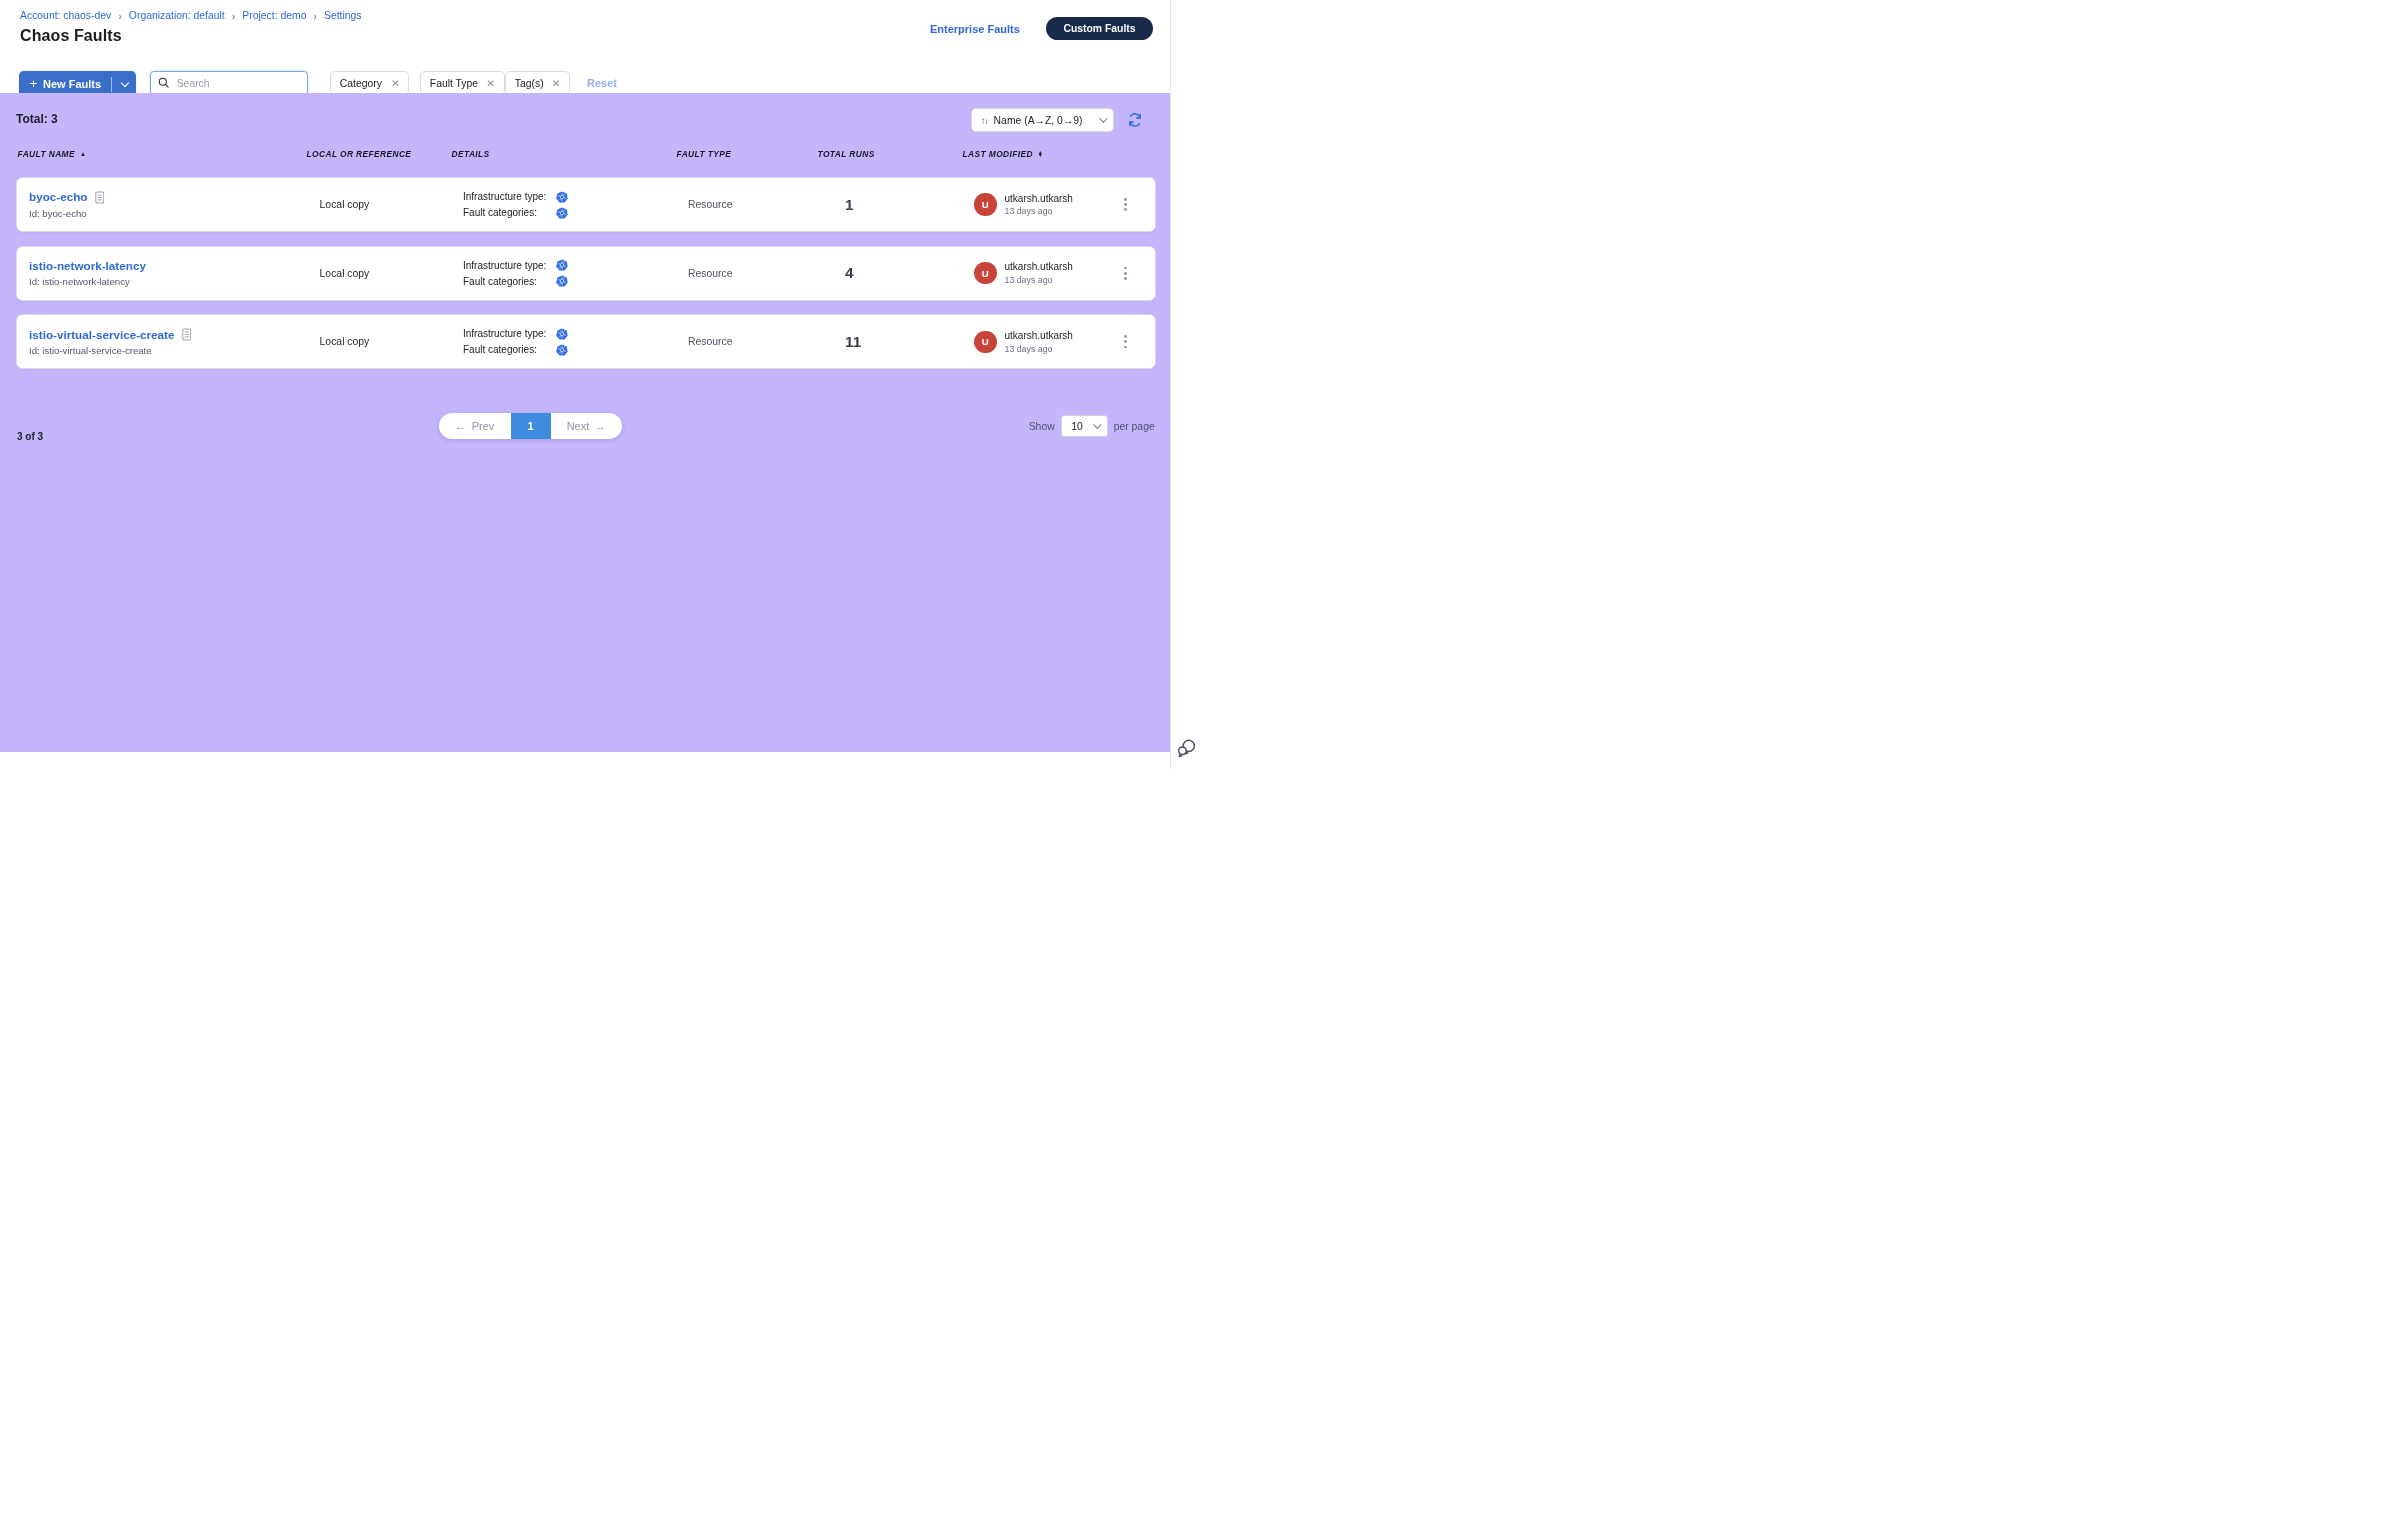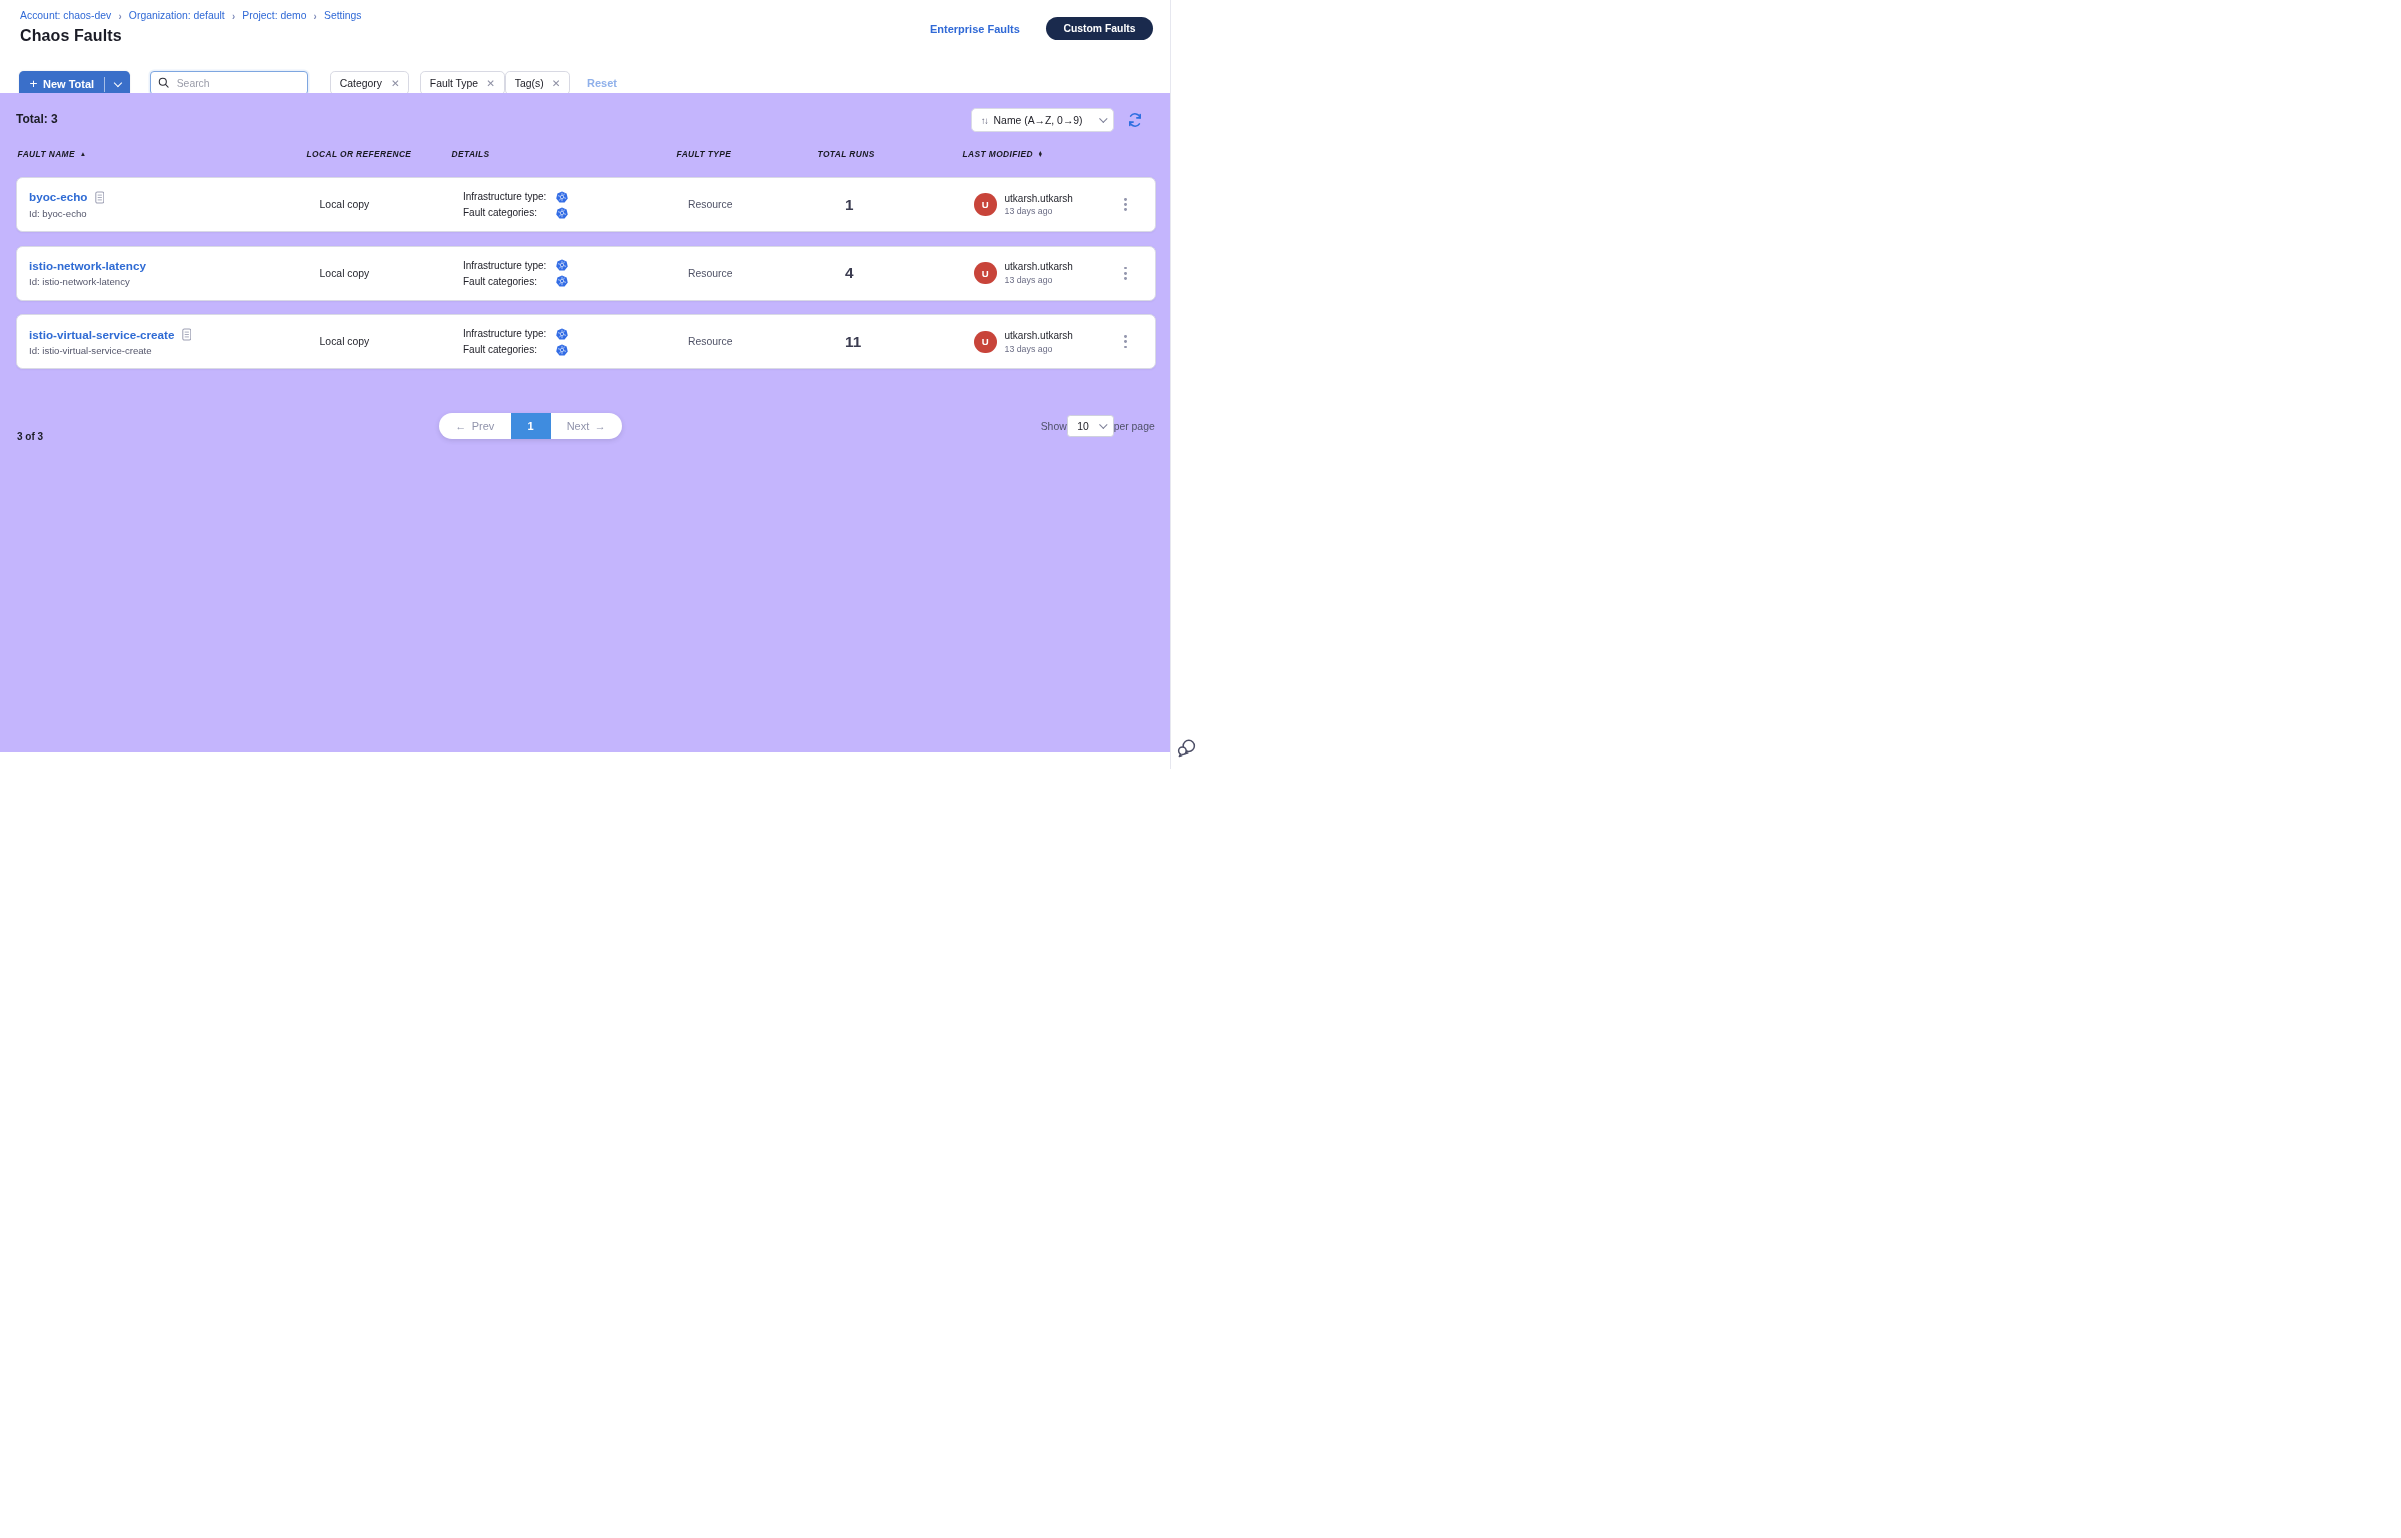--- a/index.html
+++ b/index.html
@@ -85,21 +85,21 @@
   .kebab i { width:2.8px; height:2.8px; border-radius:50%; background:#9396ad; }
 
   
   .range-label { position:absolute; left:17px; top:338px; font-size:10px; font-weight:700; color:#1c1d26; }
   .pager { position:absolute; left:439px; top:320px; width:183px; height:26px; background:#fff; border-radius:13px;
            box-shadow:0 1.6px 5.6px rgba(40,41,61,.15); display:flex; overflow:hidden; align-items:stretch; }
   .pg-btn { flex:1; display:flex; align-items:center; justify-content:center; gap:5.6px; font-size:11px; color:#9093ab; cursor:pointer; }
   .pg-active { width:40px; flex:0 0 auto; background:#3f8cdf; color:#fff; display:flex; align-items:center; justify-content:center;
                font-size:11px; font-weight:600; cursor:pointer; }
 
-  .show-group { position:absolute; right:15.3px; top:320px; height:26px; display:flex; align-items:center; gap:0; }
+  .show-group { position:absolute; right:15.3px; top:320px; height:26px; display:flex; align-items:center; gap:6px; }
   .show-label, .perpage-label { font-size:10.4px; color:#4f5168; }
   .size-select { width:47px; height:22.5px; background:#fff; border:0.8px solid #cfd1dd; border-radius:3.2px; display:flex; align-items:center;
                  justify-content:space-between; padding:0 7.2px 0 9.6px; font-size:10.4px; color:#22222a; cursor:pointer; }
 
   
   .right-rail { position:absolute; left:1170px; top:0; width:30.5px; height:769px; background:#fff; border-left:0.8px solid #e6e7ef; }
   .chat-btn { position:absolute; left:1176px; top:738px; width:21px; height:21px; cursor:pointer; }
 
   .chev { display:inline-block; width:6.4px; height:6.4px; border-right:1.3px solid #7e8098; border-bottom:1.3px solid #7e8098;
           transform:rotate(45deg) translateY(-1.6px); }
@@ -121,21 +121,21 @@
       <a>Settings</a>
     </div>
     <div class="page-title">Chaos Faults</div>
 
     <a class="enterprise-link">Enterprise Faults</a>
     <div class="custom-pill">Custom Faults</div>
 
     <div class="newfault-btn">
       <div class="nf-main">
         <span class="nf-plus">+</span>
-        <span>New Total</span>
+        <span>New Faults</span>
       </div>
       <div class="nf-divider"></div>
       <div class="nf-caret">
           <span class="chev chev-white"></span>
         </div>
     </div>
 
     <div class="search-box">
       <svg width="11.3" height="11.3" viewBox="0 0 16 16">
         <circle cx="6.8" cy="6.8" r="5" fill="none" stroke="#2a2b33" stroke-width="1.5"></circle>

